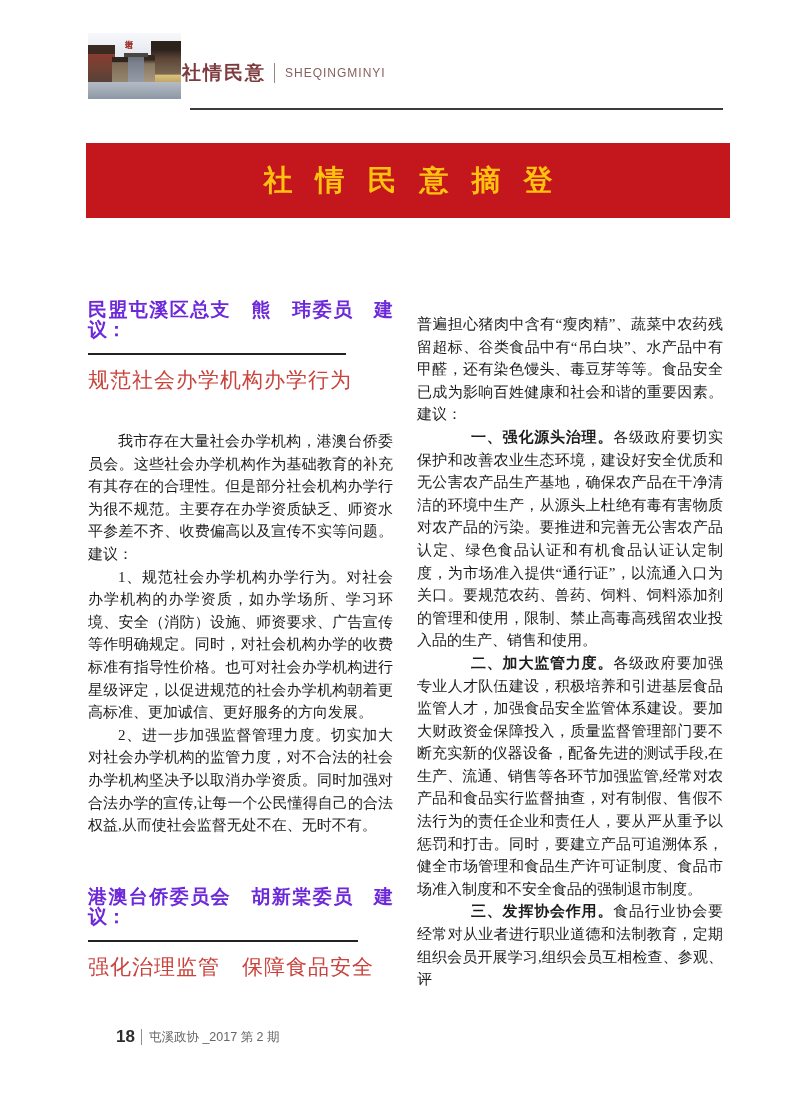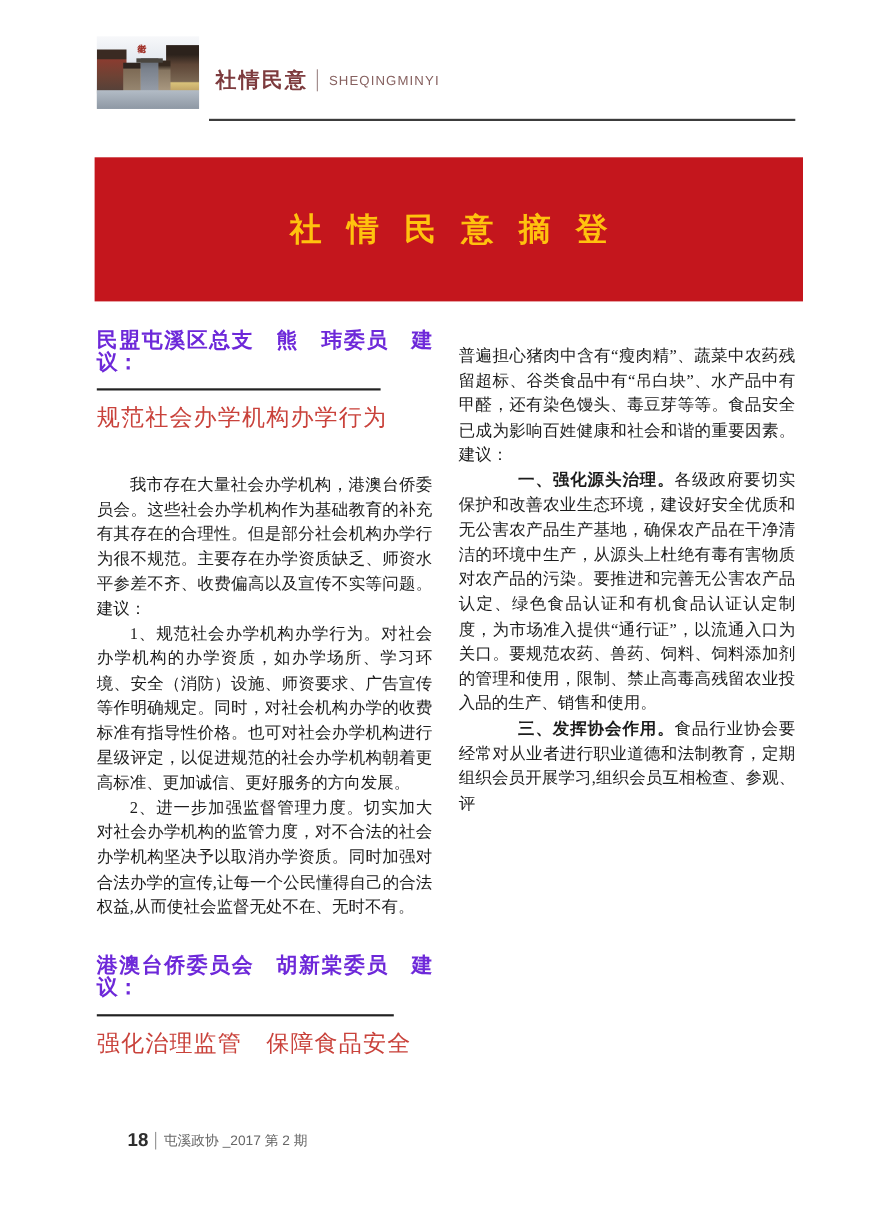--- a/index.html
+++ b/index.html
@@ -17,42 +17,42 @@
              background:linear-gradient(180deg,#2f2520 0%,#2f2520 18%,#7d6a55 20%,#9a8a74 100%);}
   .ph-bldg-r{position:absolute;right:0;top:8px;width:30px;height:44px;
              background:linear-gradient(180deg,#2c221c 0%,#2c221c 20%,#5d4536 40%,#7a6753 75%,#d9c27a 78%,#b89a5f 100%);}
   .ph-bldg-r2{position:absolute;right:26px;top:22px;width:14px;height:30px;
              background:linear-gradient(180deg,#35291f 0%,#35291f 15%,#867560 30%,#ae9d85 100%);}
   .ph-arch{position:absolute;left:40px;top:20px;width:16px;height:32px;
            background:linear-gradient(180deg,#5d636e 0%,#7a818c 30%,#99a0ab 100%);}
   .ph-arch:before{content:"";position:absolute;left:-4px;top:0;width:24px;height:4px;background:#4a4640;}
   .ph-callig{position:absolute;left:36px;top:1px;writing-mode:vertical-rl;
              font-size:8px;line-height:9px;color:#a03028;font-weight:bold;}
-  .header-row{position:absolute;left:196px;top:60px;display:flex;align-items:center;}
+  .header-row{position:absolute;left:182px;top:60px;display:flex;align-items:center;}
   .sec-title{font-size:19px;font-weight:bold;color:#7d3b3e;letter-spacing:2px;
              font-family:"Liberation Serif","DejaVu Serif",serif;}
   .sec-divider{width:1px;height:20px;background:#9b8383;margin:0 10px 0 8px;}
   .sec-sub{font-size:12px;color:#86605f;letter-spacing:1px;font-family:"Liberation Sans","DejaVu Sans",sans-serif;}
   .header-rule{position:absolute;left:190px;top:108px;width:533px;height:2px;background:#3c3c3c;}
 
   
-  .banner{position:absolute;left:86px;top:143px;width:644px;height:131px;background:#c4161d;
+  .banner{position:absolute;left:86px;top:143px;width:644px;height:75px;background:#c4161d;
           display:flex;align-items:center;justify-content:center;}
   .banner-title{color:#ffc20e;font-size:29px;font-weight:bold;letter-spacing:23px;text-indent:23px;
                 font-family:"Liberation Sans","DejaVu Sans",sans-serif;}
 
   
   .col{position:absolute;font-size:15px;line-height:22.6px;color:#1c1c1c;text-align:justify;}
   .col-left{left:88px;top:300px;width:305px;}
   .col-right{left:417px;top:313px;width:306px;}
   .body-para{margin:0;text-indent:2em;}
   .lead{font-weight:bold;font-family:Liberation Serif, serif;margin-left:24px;}
 
   .section-head{margin:0 0 36px 0;}
-  .section-head.second{margin-top:32px;}
+  .section-head.second{margin-top:50px;}
   .author-line{font-size:19px;font-weight:bold;color:#6d28d9;
                font-family:"Liberation Sans","DejaVu Sans",sans-serif;line-height:20px;}
   .head-rule{height:2px;background:#222;margin:13px 0 11px 0;}
   .head-rule.w1{width:258px;}
   .head-rule.w2{width:270px;}
   .article-title{font-size:21px;color:#c9423b;letter-spacing:1px;line-height:28px;
                  font-family:"Liberation Sans","DejaVu Sans",sans-serif;font-weight:500;}
 
   
   .footer{position:absolute;left:88px;top:1027px;display:flex;align-items:center;
@@ -100,20 +100,21 @@
     <div class="section-head second">
       <div class="author-line">港澳台侨委员会　胡新棠委员　建议：</div>
       <div class="head-rule w2"></div>
       <div class="article-title">强化治理监管　保障食品安全</div>
     </div>
   </div>
 
   <div class="col col-right">
     <p class="body-para" style="text-indent:0;">普遍担心猪肉中含有“瘦肉精”、蔬菜中农药残留超标、谷类食品中有“吊白块”、水产品中有甲醛，还有染色馒头、毒豆芽等等。食品安全已成为影响百姓健康和社会和谐的重要因素。建议：</p>
     <p class="body-para"><span class="lead">一、强化源头治理。</span><span>各级政府要切实保护和改善农业生态环境，建设好安全优质和无公害农产品生产基地，确保农产品在干净清洁的环境中生产，从源头上杜绝有毒有害物质对农产品的污染。要推进和完善无公害农产品认定、绿色食品认证和有机食品认证认定制度，为市场准入提供“通行证”，以流通入口为关口。要规范农药、兽药、饲料、饲料添加剂的管理和使用，限制、禁止高毒高残留农业投入品的生产、销售和使用。</span></p>
+    <p class="body-para"><span class="lead">二、加大监管力度。</span><span>各级政府要加强专业人才队伍建设，积极培养和引进基层食品监管人才，加强食品安全监管体系建设。要加大财政资金保障投入，质量监督管理部门要不断充实新的仪器设备，配备先进的测试手段,在生产、流通、销售等各环节加强监管,经常对农产品和食品实行监督抽查，对有制假、售假不法行为的责任企业和责任人，要从严从重予以惩罚和打击。同时，要建立产品可追溯体系，健全市场管理和食品生产许可证制度、食品市场准入制度和不安全食品的强制退市制度。</span></p>
     <p class="body-para"><span class="lead">三、发挥协会作用。</span><span>食品行业协会要经常对从业者进行职业道德和法制教育，定期组织会员开展学习,组织会员互相检查、参观、评</span></p>
   </div>
 
   <div class="footer">
     <span class="page-num">18</span>
     <span class="foot-divider"></span>
     <span class="journal">屯溪政协 _2017 第 2 期</span>
   </div>
 
 </div>

